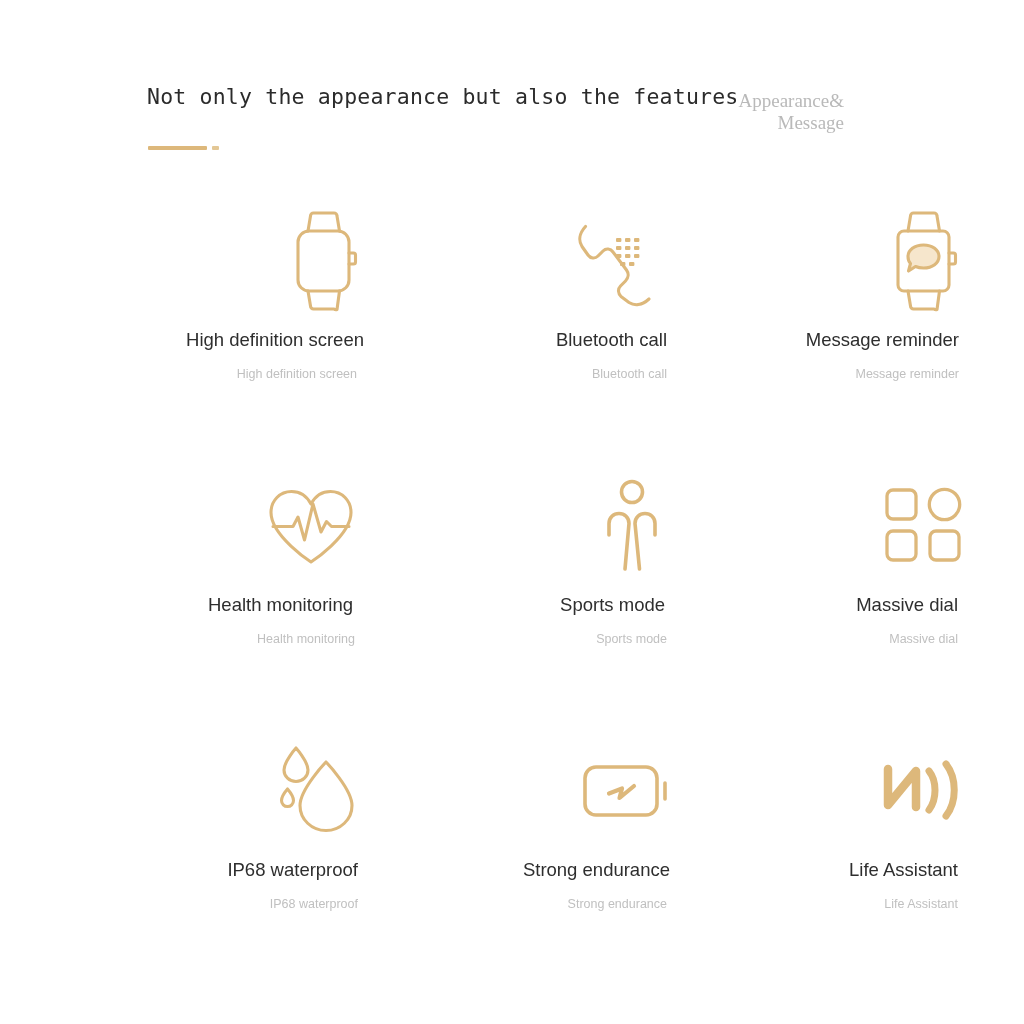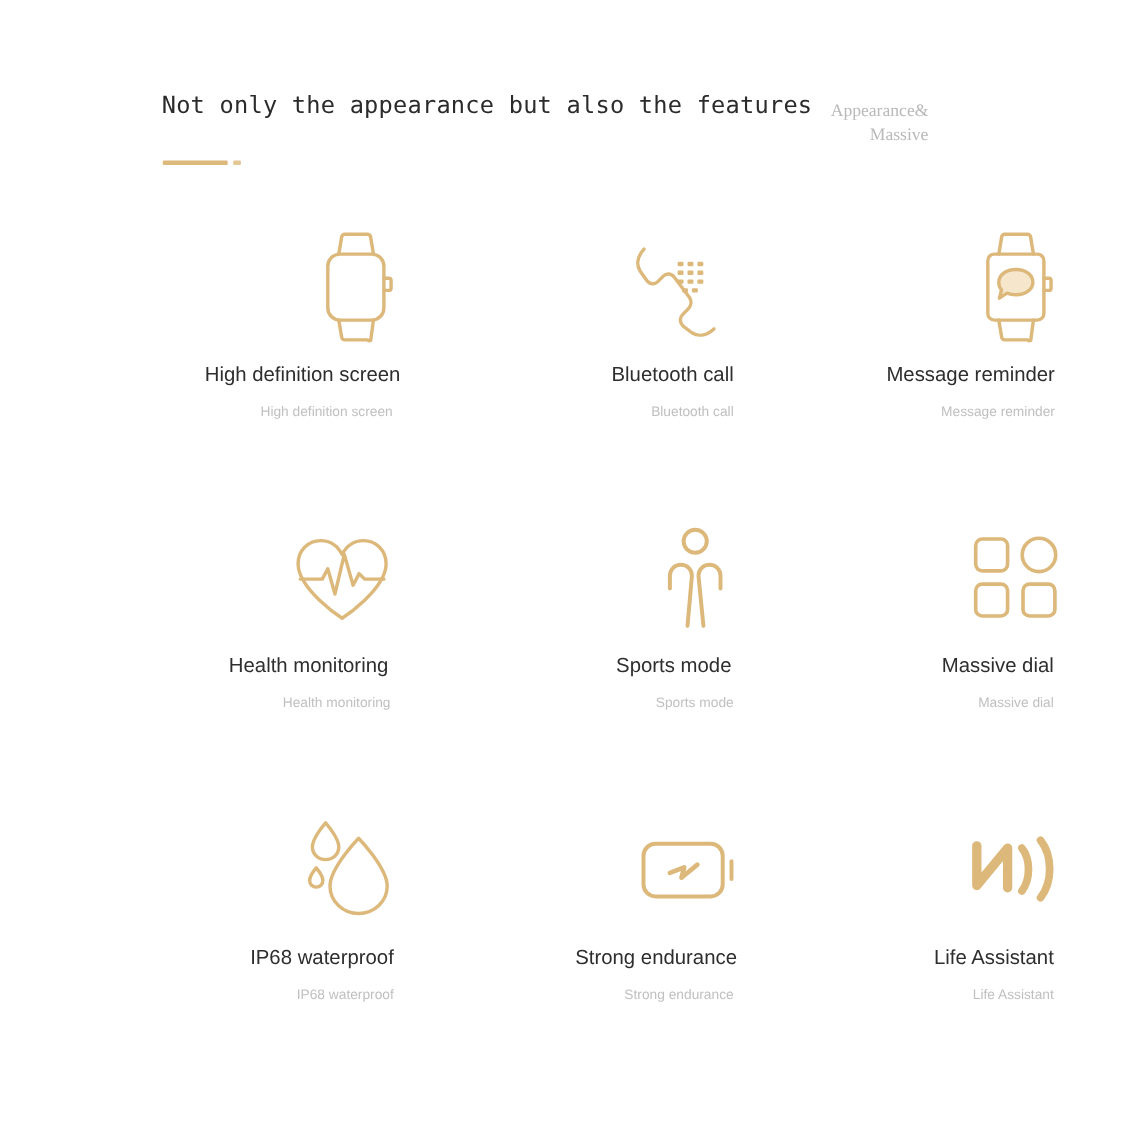--- a/index.html
+++ b/index.html
@@ -59,21 +59,21 @@
     background: #e3c795;
     border-radius: 1px;
   }
   .header-kicker {
     position: absolute;
     right: 180px;
     top: 90px;
     width: 170px;
     text-align: right;
     font-family: "Liberation Serif", "DejaVu Serif", serif;
-    font-size: 16px;
+    font-size: 19px;
     line-height: 22px;
     color: #b9b9b9;
   }
 
   
   .grid {
     position: absolute;
     left: 0;
     top: 196px;
     width: 1024px;
@@ -148,21 +148,21 @@
 <div class="page">
 
   <div class="header">
     <div class="header-title">Not only the appearance but also the features</div>
 
     <div class="header-rule"></div>
     <div class="header-rule-dot"></div>
 
     <div class="header-kicker">
       <div>Appearance&amp;</div>
-      <div>Massive</div>
+      <div>Message</div>
     </div>
   </div>
 
   <div class="grid">
 
     <div class="cell c0">
       <div class="icon-wrap">
         <svg width="78" height="108" viewBox="0 0 78 108" fill="none" stroke="#ddb87b" stroke-width="3.1" stroke-linejoin="round" stroke-linecap="round">
           <path d="M24 24 L26.5 9 A3 3 0 0 1 29.5 6 L50 6 A3 3 0 0 1 53 9 L55.5 24"></path>
           <path d="M24 84 L26.5 99 A3 3 0 0 0 29.5 102 L50 102 A3 3 0 0 0 53 102.5 L55.5 84"></path>

